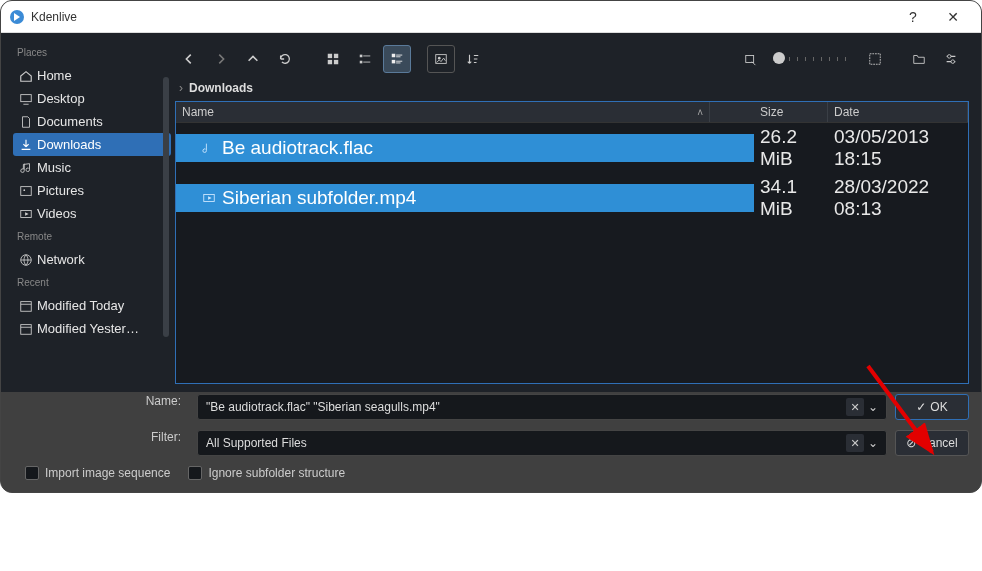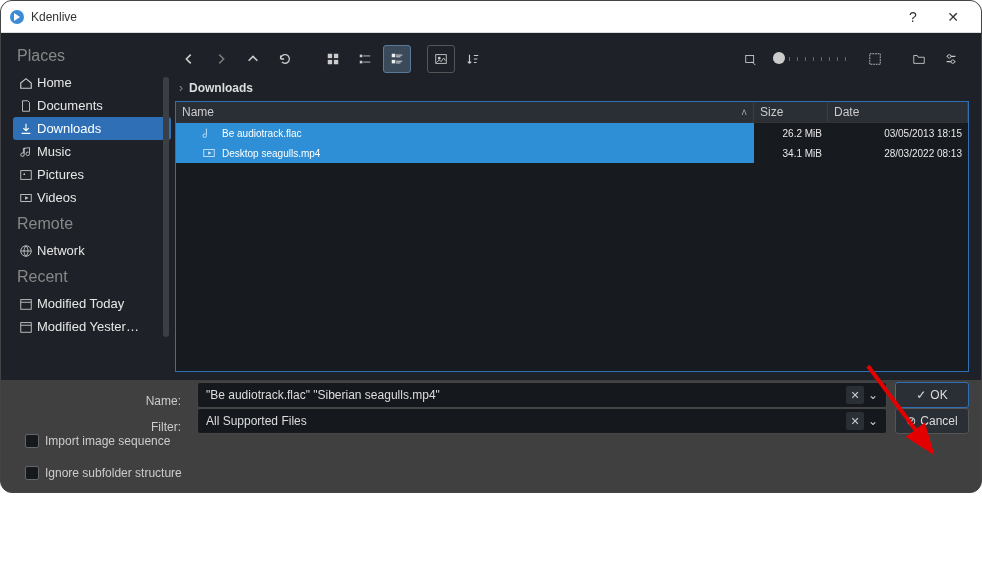--- a/index.html
+++ b/index.html
@@ -4,63 +4,63 @@
 <style>
 * { box-sizing: border-box; margin: 0; padding: 0; font-family: "Segoe UI", sans-serif; }
 body { background: #fff; width: 982px; height: 571px; overflow: hidden; position: relative; }
 .window { width: 982px; height: 493px; background: #404040; border: 1px solid #444; border-radius: 12px; overflow: hidden; display: flex; flex-direction: column; }
 .titlebar { height: 32px; background: #fff; display: flex; align-items: center; padding: 0 8px; border-bottom: 1px solid #ddd; }
 .titlebar .logo { width: 16px; height: 16px; margin-right: 6px; }
 .titlebar .title { font-size: 12px; color: #333; flex: 1; }
 .titlebar .winbtn { width: 40px; height: 32px; display: flex; align-items: center; justify-content: center; color: #333; font-size: 14px; cursor: pointer; }
 .body { flex: 1; display: flex; min-height: 0; background: #1e2228; }
 .sidebar { width: 170px; padding: 8px 0 8px 12px; color: #ccc; font-size: 13px; overflow: hidden; position: relative; }
-.side-header { color: #888; font-size: 16px; padding: 6px 4px; }
+.side-header { color: #888; font-size: 10px; padding: 6px 4px; }
 .side-item { display: flex; align-items: center; gap: 4px; padding: 4px 6px; color: #e6e6e6; border-radius: 3px; cursor: pointer; white-space: nowrap; overflow: hidden; text-overflow: ellipsis; }
 .side-item.active { background: #2f6fb6; color: #fff; }
 .side-item .icon { width: 14px; display: inline-flex; justify-content: center; color: #ccc; }
 .side-item.active .icon { color: #fff; }
 .side-scroll { position: absolute; right: 2px; top: 44px; width: 6px; height: 260px; background: #3a3f46; border-radius: 3px; }
 .main { flex: 1; display: flex; flex-direction: column; padding: 8px 12px 0 0; min-width: 0; }
 .toolbar { display: flex; align-items: center; height: 36px; gap: 4px; padding: 0 4px; }
 .tbtn { width: 28px; height: 28px; display: flex; align-items: center; justify-content: center; color: #ddd; cursor: pointer; border-radius: 3px; }
 .tbtn.framed { border: 1px solid #555; }
 .tbtn.active { background: #3a4a5a; border: 1px solid #5a7a9a; }
 .toolbar .spacer { flex: 1; }
 .slider { width: 80px; height: 4px; background: linear-gradient(to right, #666 0%, #666 100%); background-image: repeating-linear-gradient(to right, #666 0 1px, transparent 1px 8px); position: relative; margin: 0 4px; }
 .slider::before { content: ""; position: absolute; left: 0; top: -5px; width: 12px; height: 12px; border-radius: 50%; background: #ccc; }
 .breadcrumb { display: flex; align-items: center; gap: 6px; padding: 4px 8px 6px 8px; color: #ddd; font-size: 12px; }
 .breadcrumb .chev { color: #888; }
 .filepane { flex: 1; margin: 0 0 8px 4px; border: 1px solid #2f6fb6; background: #171a1f; display: flex; flex-direction: column; min-height: 0; position: relative; }
 .fhead { display: flex; background: #2a2e35; color: #ccc; font-size: 12px; border-bottom: 1px solid #333; }
 .fhead .col { padding: 3px 6px; border-right: 1px solid #3a3f46; display: flex; align-items: center; }
 .col-name { flex: 1; }
-.col-size { width: 74px; }
+.col-size { width: 74px; margin-left: 44px; }
 .col-date { width: 140px; }
 .fhead .col-name { justify-content: space-between; }
 .sort-ind { color: #aaa; font-size: 10px; }
 .frows { flex: 1; overflow: auto; }
-.frow { display: flex; align-items: center; font-size: 10px; color: #e8e8e8; text-align: right; }
+.frow { display: flex; align-items: center; font-size: 19px; color: #e8e8e8; }
 .frow .cell { padding: 3px 6px; }
 .frow .cell-name { flex: 1; display: flex; align-items: center; gap: 6px; }
 .frow .cell-size { width: 74px; }
 .frow .cell-date { width: 140px; }
 .frow.selected .cell-name { background: #2f8fd6; color: #fff; }
 .frow .file-icon { width: 14px; height: 14px; display: inline-flex; align-items: center; justify-content: center; color: #7ac; }
 .frow.selected .file-icon { color: #cfe8ff; }
 .formarea { padding: 2px 12px 12px 12px; color: #ccc; font-size: 12px; }
-.formrow { display: flex; align-items: flex-end; gap: 8px; margin-bottom: 0; }
+.formrow { display: flex; align-items: flex-start; gap: 8px; margin-bottom: 10px; }
 .formrow .lbl { width: 176px; text-align: right; padding-right: 8px; }
 .combo { flex: 1; display: flex; align-items: center; background: #15181c; border: 1px solid #444; border-radius: 3px; height: 26px; padding: 0 4px 0 8px; }
 .combo input { flex: 1; background: transparent; border: none; color: #ddd; font-size: 12px; outline: none; }
 .combo .clear { width: 18px; height: 18px; display: flex; align-items: center; justify-content: center; color: #ccc; background: #2a2e35; border-radius: 2px; font-size: 11px; cursor: pointer; }
 .combo .dd { width: 18px; color: #ccc; text-align: center; cursor: pointer; }
 .btn { width: 74px; height: 26px; display: flex; align-items: center; justify-content: center; gap: 4px; background: #2a2e35; border: 1px solid #555; border-radius: 3px; color: #ddd; font-size: 12px; cursor: pointer; }
 .btn.primary { border-color: #2f6fb6; }
-.checks { display: flex; gap: 18px; padding-left: 12px; flex-direction: column; }
+.checks { display: flex; gap: 18px; padding-left: 12px; }
 .chk { display: flex; align-items: center; gap: 6px; cursor: pointer; }
 .chkbox { width: 14px; height: 14px; border: 1px solid #666; border-radius: 2px; background: #15181c; }
 .arrow { position: absolute; pointer-events: none; z-index: 10; }
 svg.icon { width: 14px; height: 14px; }
 </style>
 </head>
 <body>
 
 <div class="window">
   <div class="titlebar">
@@ -79,20 +79,29 @@
     <div class="sidebar">
       <div id="sidebar-inner">
           <div class="side-header">Places</div>
           <div class="side-item">
             <span class="icon">
               <svg class="icon" viewBox="0 0 16 16">
                 <path d="M2 8l6-5 6 5v6H2z" stroke="currentColor" fill="none" stroke-width="1.3"></path>
               </svg>
             </span>
             <span>Home</span>
+          </div>
+          <div class="side-item">
+            <span class="icon">
+              <svg class="icon" viewBox="0 0 16 16">
+                <rect x="2" y="3" width="12" height="8" stroke="currentColor" fill="none"></rect>
+                <path d="M5 14h6" stroke="currentColor"></path>
+              </svg>
+            </span>
+            <span>Desktop</span>
           </div>
           <div class="side-item">
             <span class="icon">
               <svg class="icon" viewBox="0 0 16 16">
                 <path d="M4 2h6l2 2v10H4z" stroke="currentColor" fill="none"></path>
               </svg>
             </span>
             <span>Documents</span>
           </div>
           <div class="side-item active">
@@ -282,21 +291,21 @@
             </div>
             <div class="frow selected">
               <div class="cell cell-name">
                 <span style="width:14px"></span>
                 <span class="file-icon">
                   <svg class="icon" viewBox="0 0 16 16">
                     <rect x="2" y="4" width="12" height="8" stroke="currentColor" fill="none"></rect>
                     <path d="M7 6l4 2-4 2z" fill="currentColor"></path>
                   </svg>
                 </span>
-                <span>Desktop seagulls.mp4</span>
+                <span>Siberian subfolder.mp4</span>
               </div>
               <div class="cell cell-size">34.1 MiB</div>
               <div class="cell cell-date">28/03/2022 08:13</div>
             </div>
           </div>
       </div>
     </div>
   </div>
 
   <div class="formarea">

